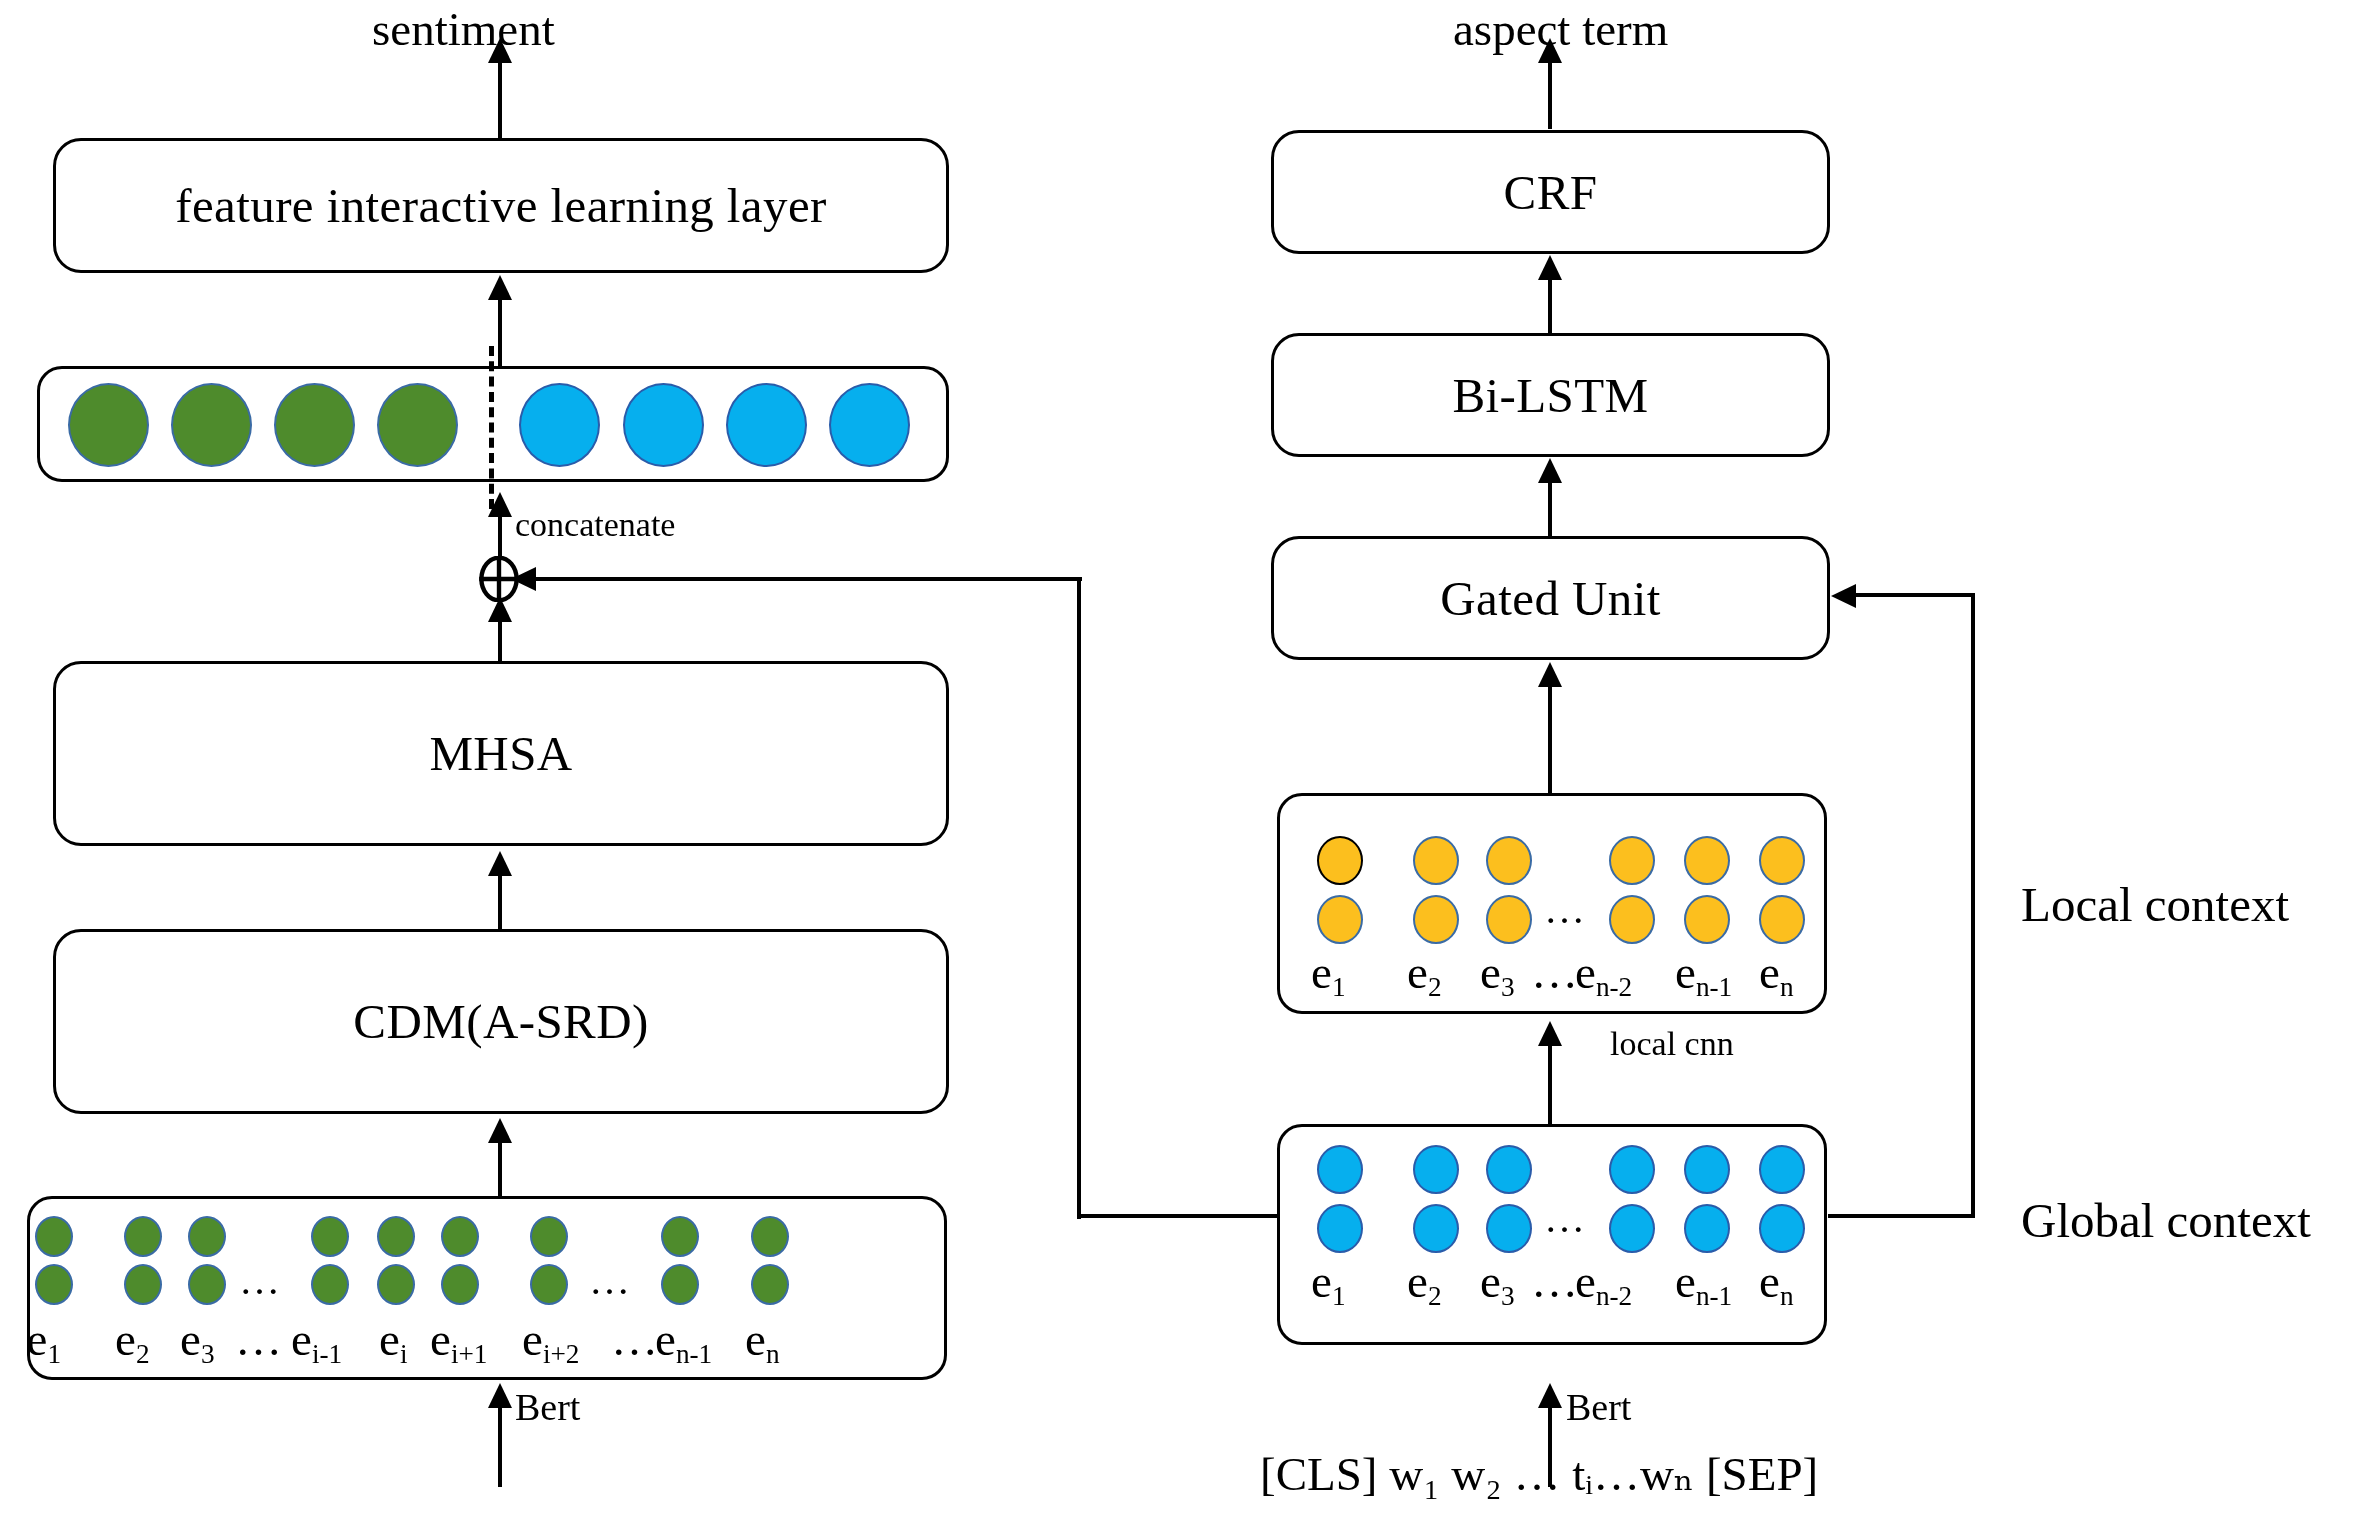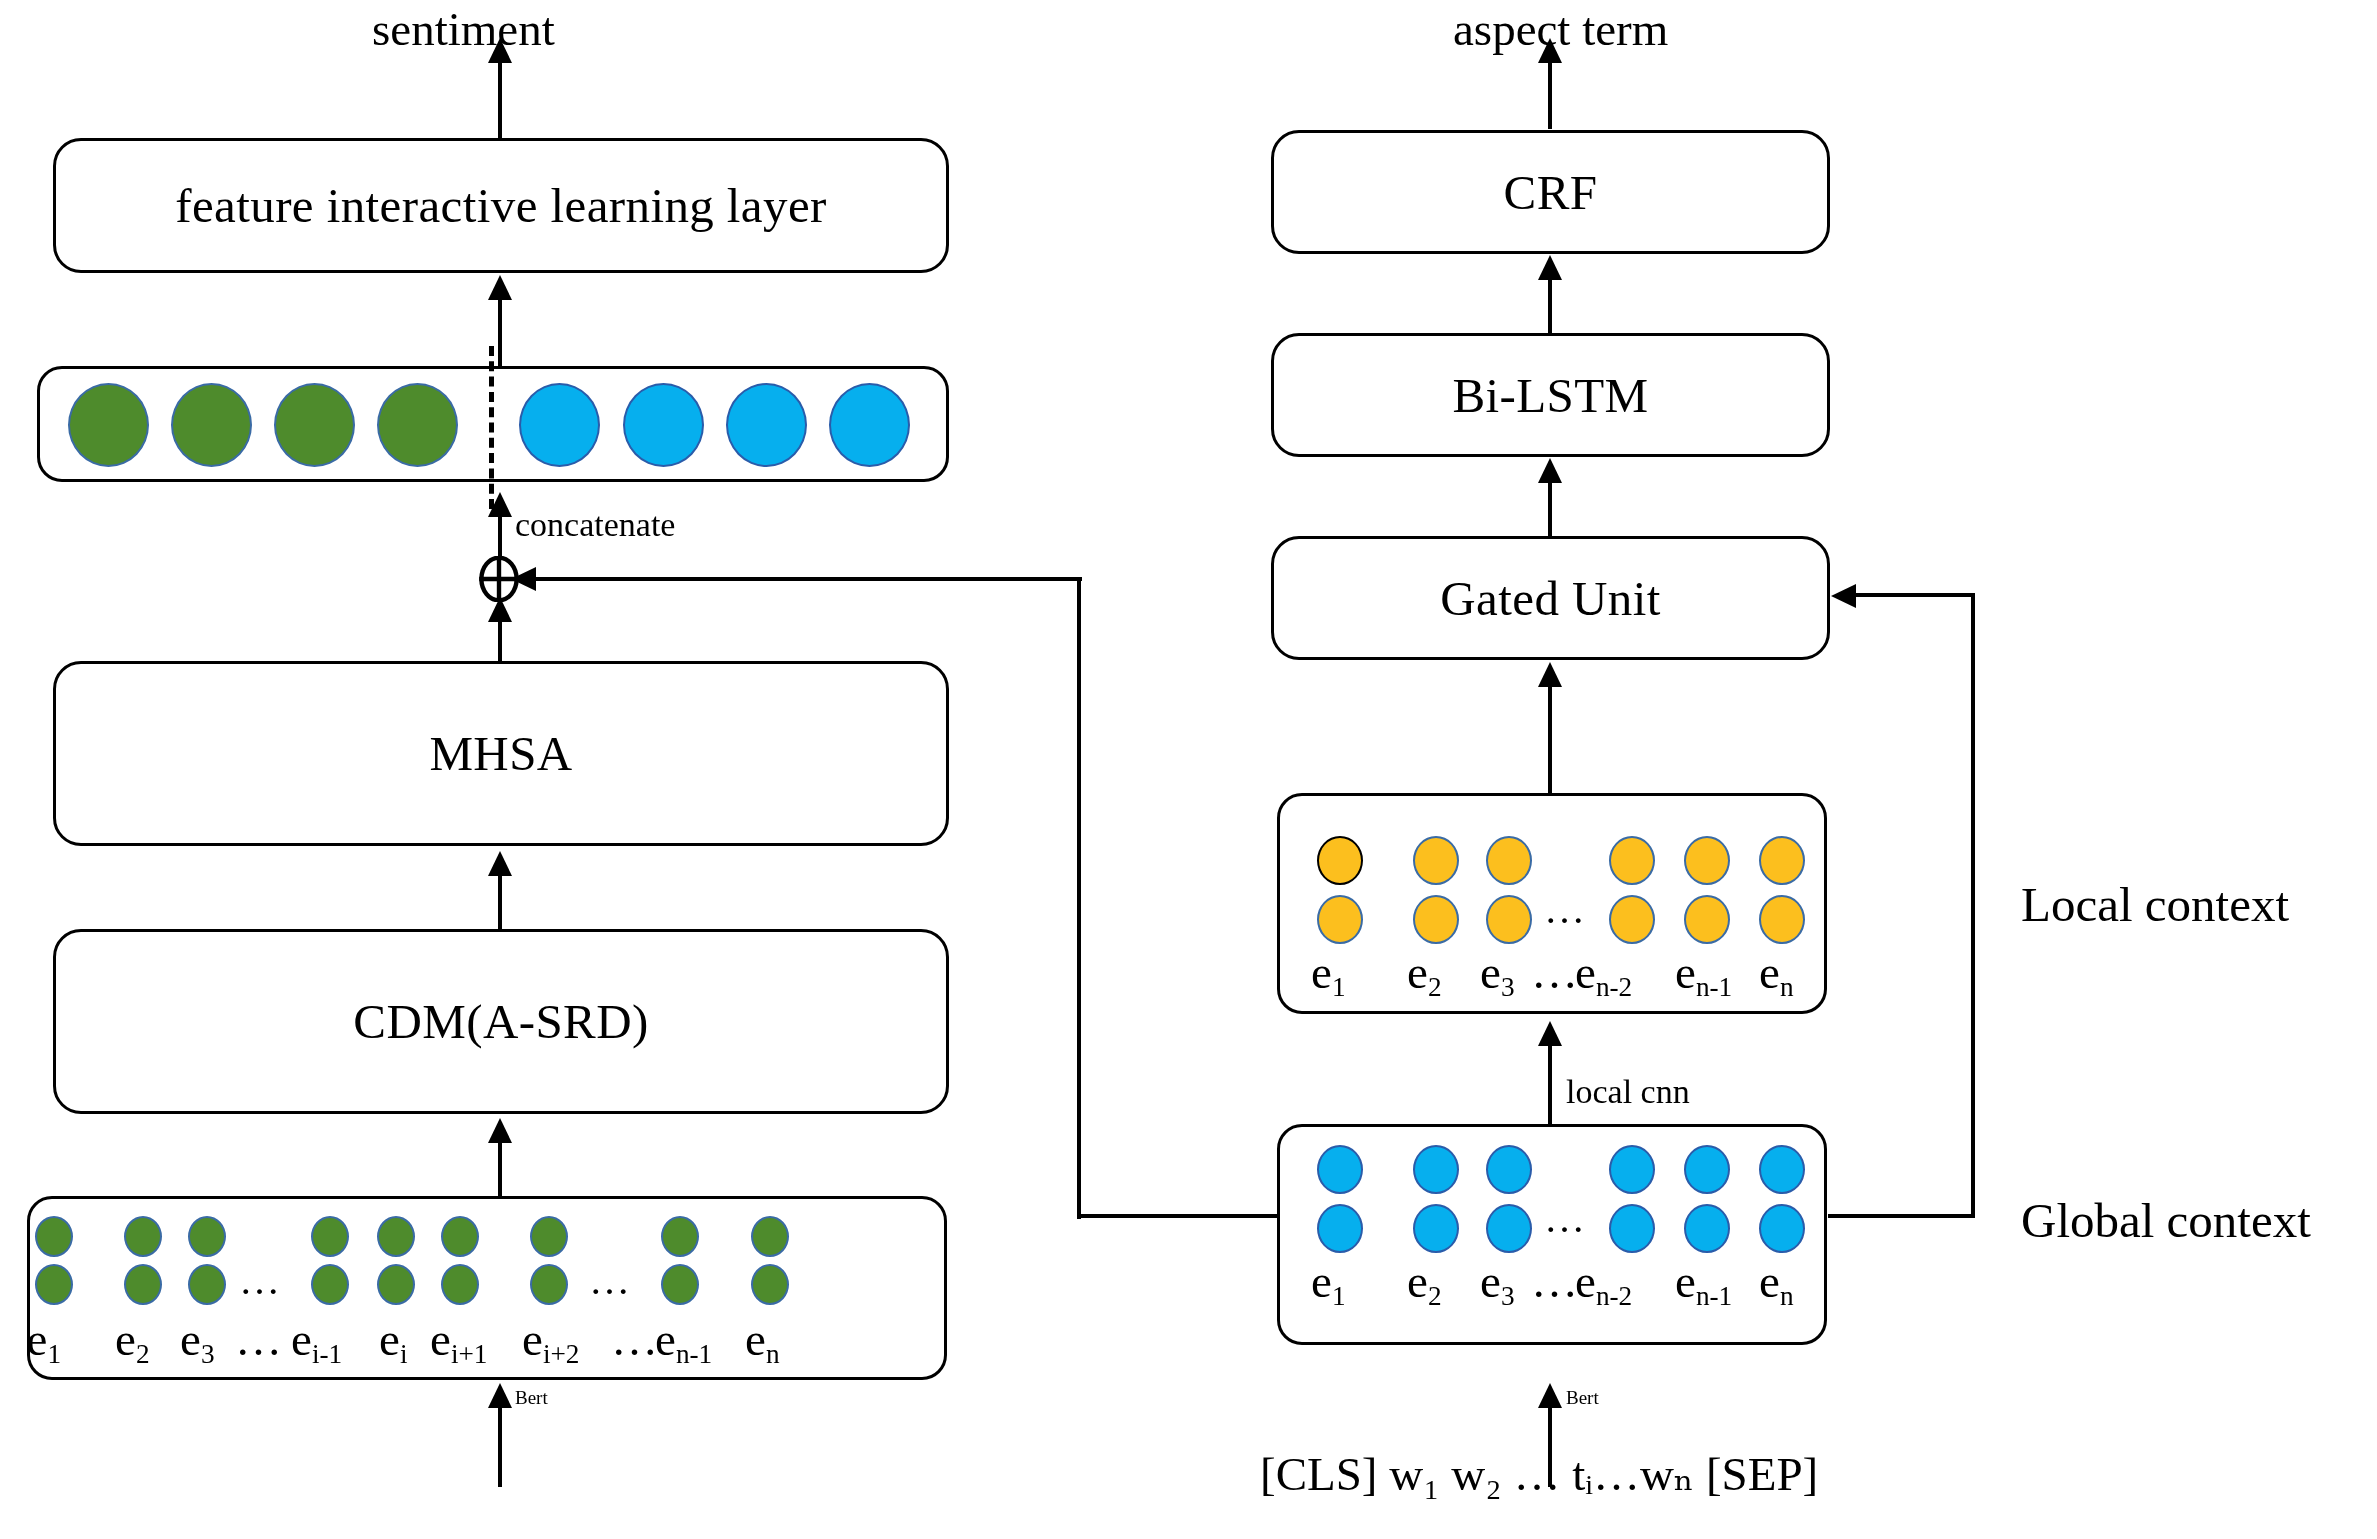--- a/index.html
+++ b/index.html
@@ -20,21 +20,21 @@
     display:flex;align-items:center;justify-content:center;
   }
   .rbox .lbl{
     font-size:49px;line-height:1;white-space:nowrap;letter-spacing:0.4px;
   }
 
   
   .txt{position:absolute;white-space:nowrap;line-height:1;}
   .t-big{font-size:47px;}
   .t-mid{font-size:34px;text-align:center;}
-  .t-small{font-size:19px;}
+  .t-small{font-size:38px;}
   .t-ctx{font-size:49px;}
 
   
   .vline{position:absolute;width:4.4px;background:#000;}
   .hline{position:absolute;height:4.4px;background:#000;}
   .arrow-up{
     position:absolute;width:0;height:0;
     border-left:12.5px solid transparent;border-right:12.5px solid transparent;
     border-bottom:25px solid #000;
   }
@@ -265,21 +265,21 @@
   </div>
   <div class="txt t-big" style="left:1675px;top:949px;">
     <span>e</span><sub>n-1</sub>
   </div>
   <div class="txt t-big" style="left:1759px;top:949px;">
     <span>e</span><sub>n</sub>
   </div>
 
   <div class="vline" style="left:1548px;top:1042px;height:85px;"></div>
   <div class="arrow-up" style="left:1538px;top:1021px;"></div>
-  <div class="txt t-mid" style="left:1566px;top:1027px;margin-top:48px;">local cnn</div>
+  <div class="txt t-mid" style="left:1610px;top:1027px;">local cnn</div>
 
   <div class="rbox" style="left:1277px;top:1124px;width:550px;height:221px;border-radius:25px;"></div>
 
   <div class="dot blue" style="left:1317px;top:1145px;width:46px;height:49px;"></div>
   <div class="dot blue" style="left:1317px;top:1204px;width:46px;height:49px;"></div>
 
   <div class="dot blue" style="left:1413px;top:1145px;width:46px;height:49px;"></div>
   <div class="dot blue" style="left:1413px;top:1204px;width:46px;height:49px;"></div>
 
   <div class="dot blue" style="left:1486px;top:1145px;width:46px;height:49px;"></div>

